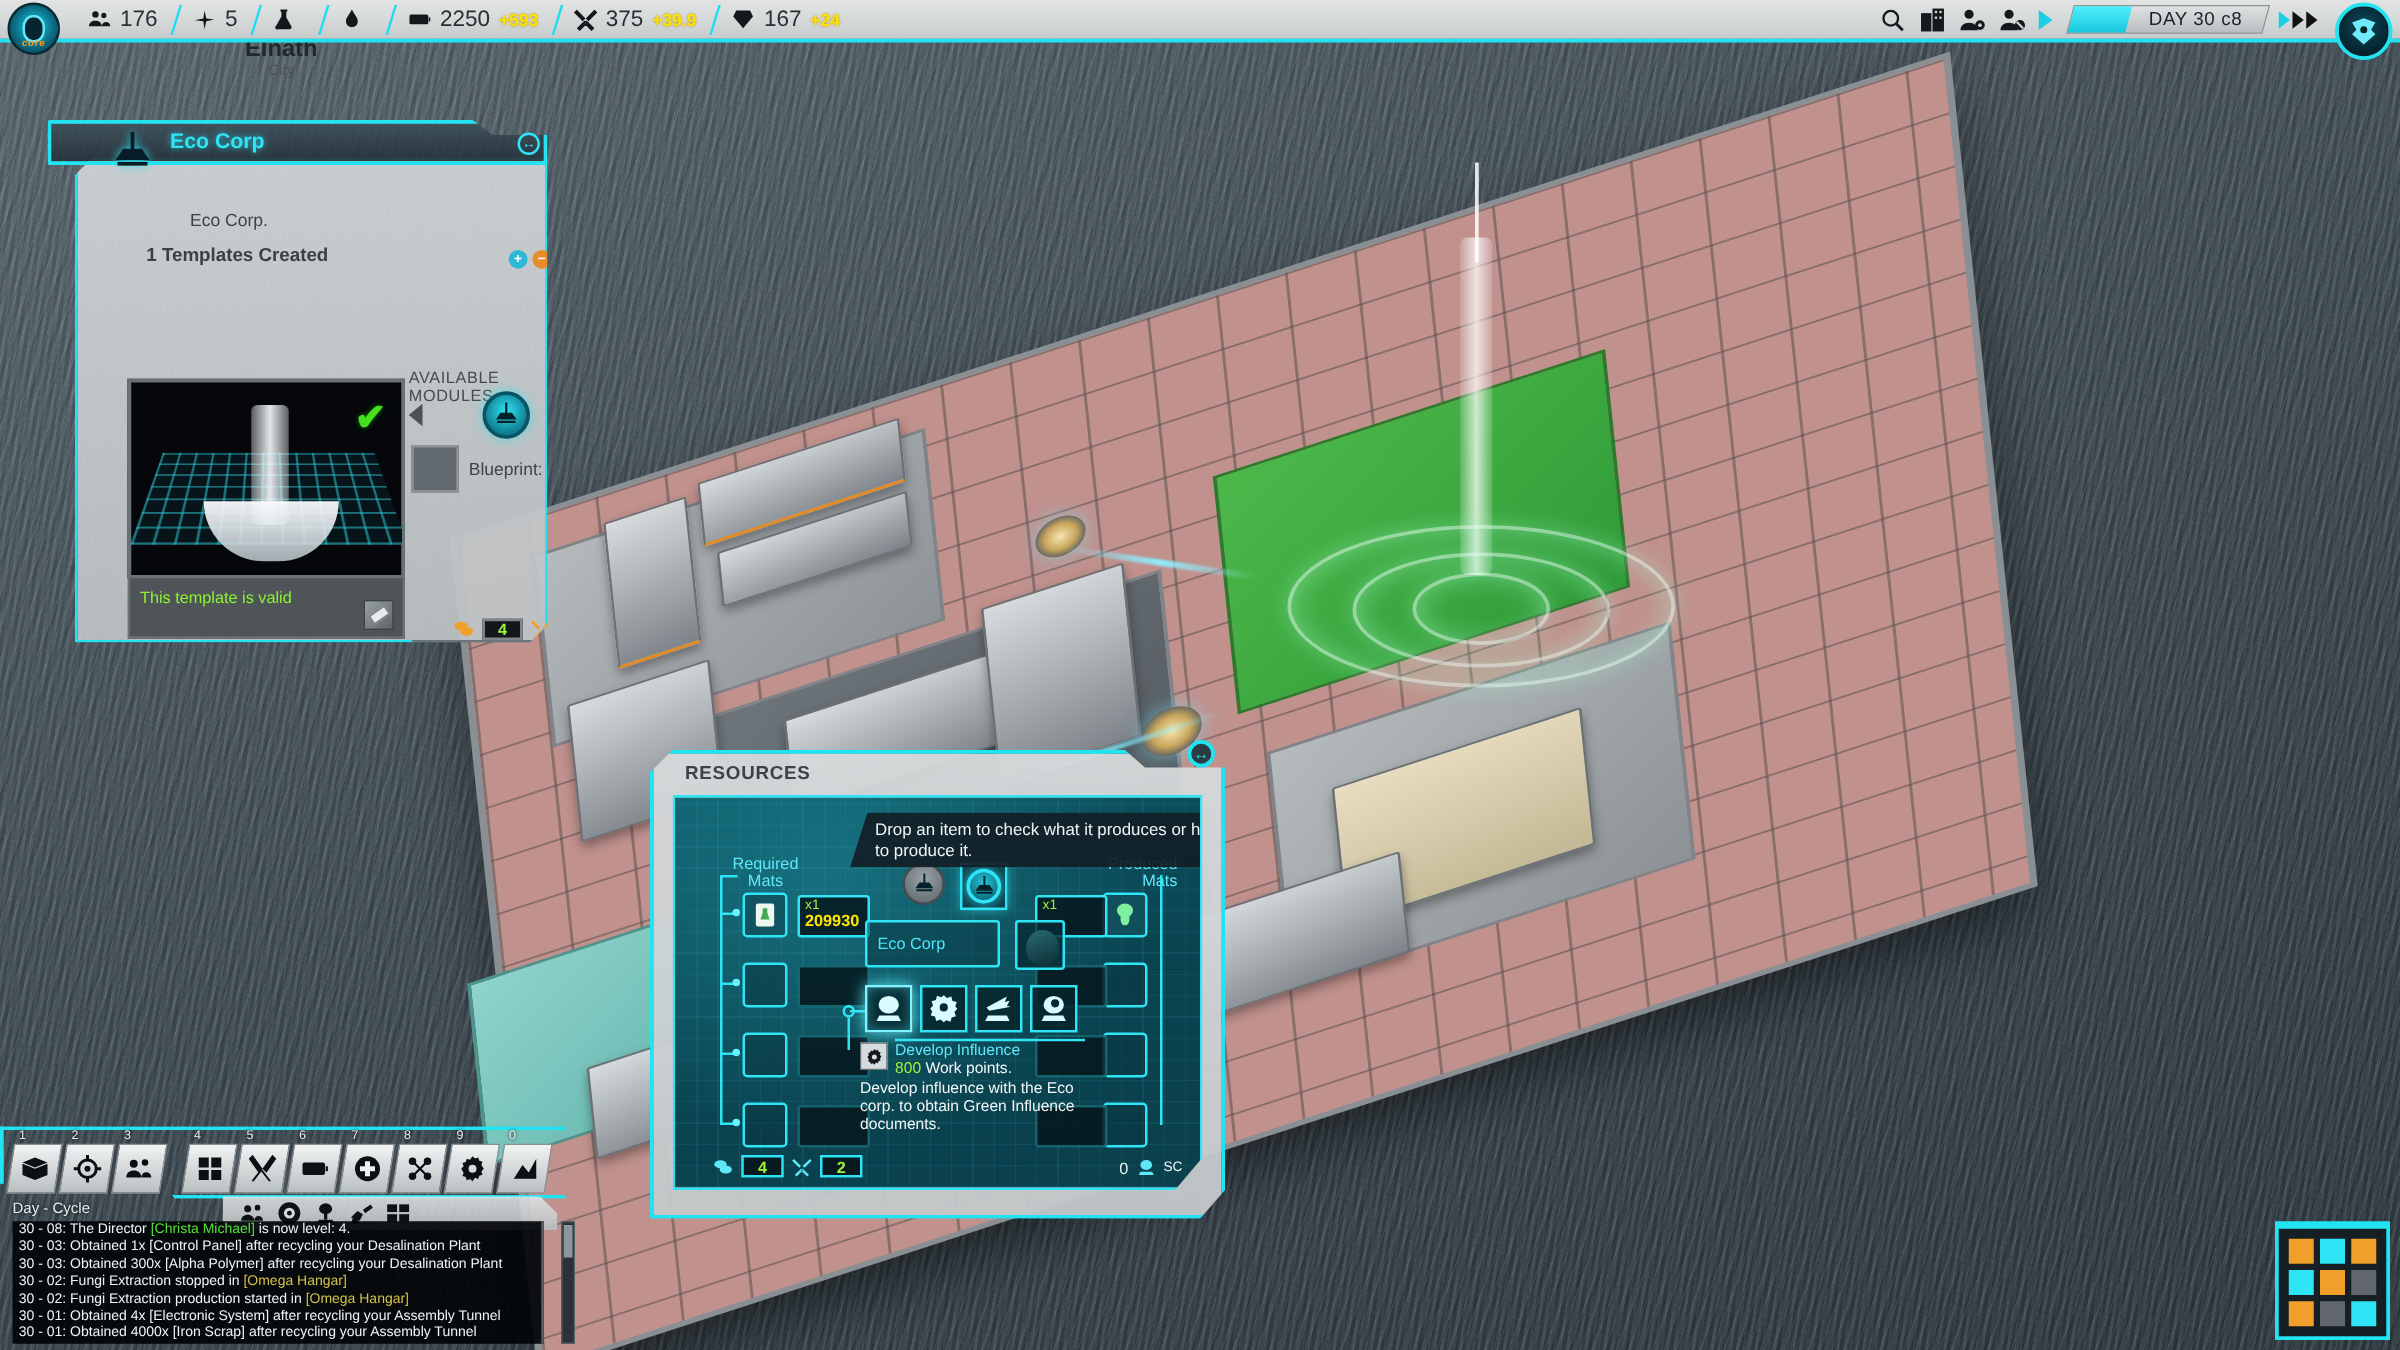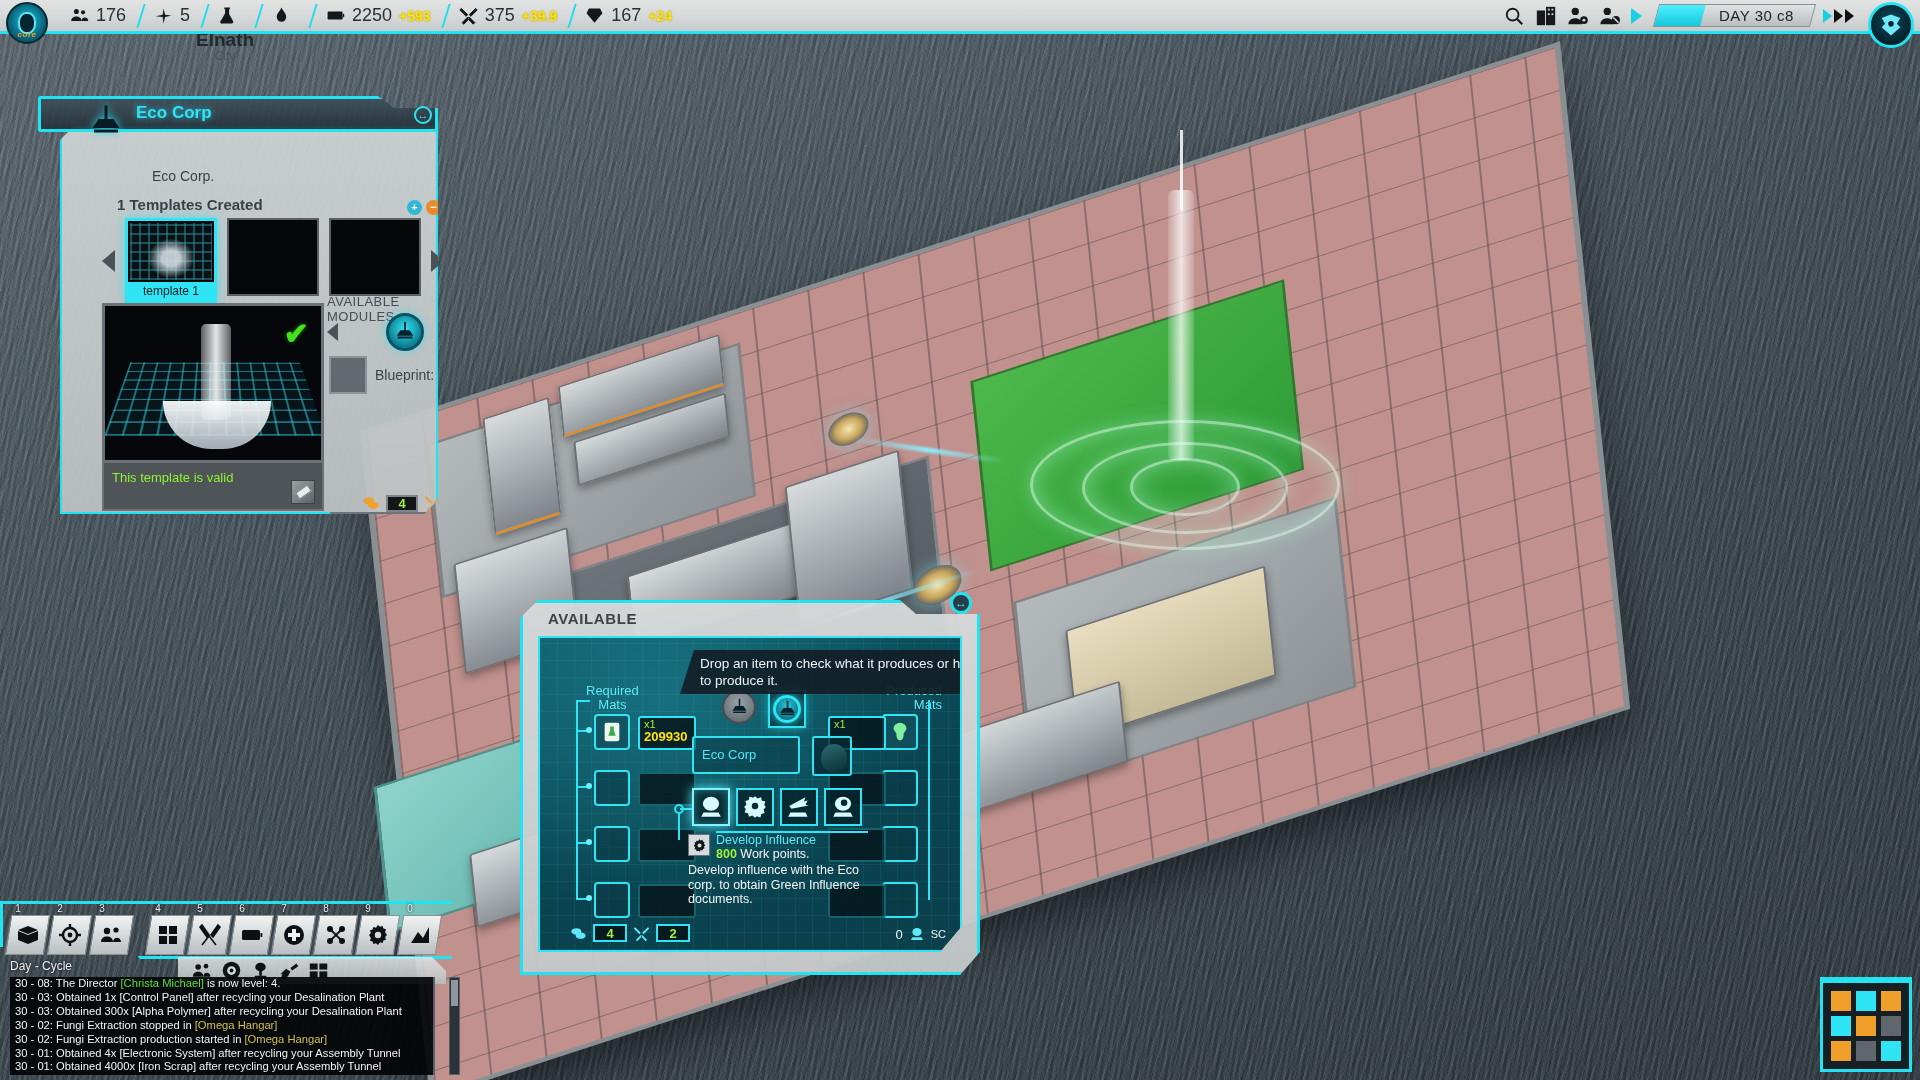--- a/index.html
+++ b/index.html
@@ -385,21 +385,21 @@
     position:absolute; left:148px; top:196px; width:180px;
   }
   .infotip .hdr{ display:flex; align-items:flex-start; gap:6px; }
   .infotip .gear{
     width:22px;height:22px; background:#d5dcdf; border:1px solid #6a7276; flex:none;
     display:flex;align-items:center;justify-content:center;
   }
   .infotip .gear svg{ width:15px;height:15px; fill:#13191c;}
   .infotip .ttl{ font-size:12.5px; color:#5fe8f8; line-height:13px; }
   .infotip .wp{ font-size:12.5px; color:#f2f7f9; line-height:14px;}
-  .infotip .wp b{ color:#9ff23a; font-weight:bold;}
+  .infotip .wp b{ color:#9ff23a; font-weight:normal;}
   .infotip .desc{ font-size:12.5px; color:#f2f7f9; line-height:14.5px; margin-top:2px;}
   .infotip .underline{ position:absolute; left:28px; top:-3px; width:152px; height:2px; background:#2fe4f4;}
   .footrow{ position:absolute; left:30px; bottom:8px; display:flex; align-items:center; gap:6px; }
   .footrow .chip2{
     min-width:34px;height:18px; background:#071a20; border:2px solid #2fe4f4;
     color:#9ff23a; font-size:13px; font-weight:bold; text-align:center; line-height:15px; padding:0 4px;
   }
   .footrow svg{ width:17px;height:17px; fill:#5fe8f8;}
   .footright{ position:absolute; right:14px; bottom:8px; display:flex; align-items:center; gap:6px;}
   .footright .zero{ font-size:13px; color:#eaf6f8;}
@@ -622,30 +622,20 @@
 <div id="ecopanel">
   <div class="eco-body">
     <div class="eco-sub">Eco Corp.</div>
     <div class="eco-tpl-title">1 Templates Created</div>
 
     <div class="plusmin">
       <span class="p">+</span>
       <span class="m">−</span>
     </div>
 
-    <div class="tpl-row">
-      <div class="tpl-arrow l"></div>
-      <div class="tpl-card sel">
-        <div class="thumb"></div>
-        <div class="cap">template 1</div>
-      </div>
-      <div class="tpl-card"></div>
-      <div class="tpl-card"></div>
-      <div class="tpl-arrow r"></div>
-    </div>
 
     <div class="preview">
       <div class="grid"></div>
       <div class="tower"></div>
       <div class="saucer"></div>
       <div class="check">✔</div>
     </div>
 
     <div class="validbar">
       <div class="txt">This template is valid</div>
@@ -731,21 +721,21 @@
         <path d="M11 1h2v9h4l4 6H3l4-6h4z"></path>
         <path d="M4 17h16v2H4z"></path>
       </svg>
   </div>
   <div class="eco-title">Eco Corp</div>
   <div class="eco-expand">↔</div>
 </div>
 
 <div id="respanel">
   <div class="res-frame"></div>
-  <div class="res-title">AVAILABLE</div>
+  <div class="res-title">RESOURCES</div>
   <div class="res-expand">↔</div>
 
   <div class="res-inner">
 
     <div class="tooltip-dark">Drop an item to check what it produces or how to produce it.</div>
 
     <div class="lbl-req">
       <span>Required</span><br>
       <span>Mats</span>
     </div>

